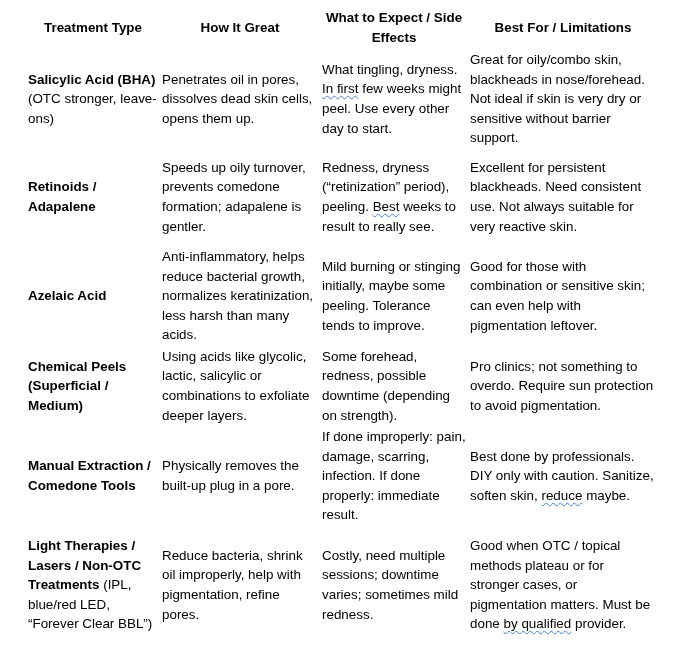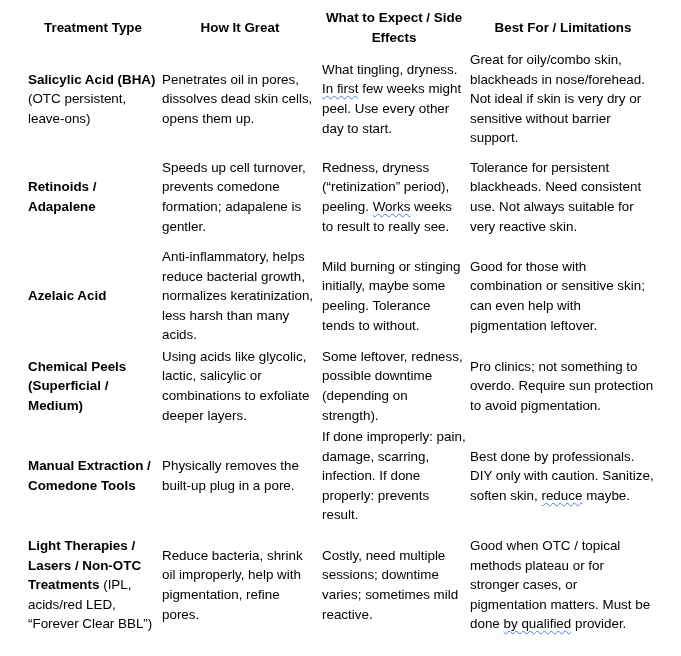--- a/index.html
+++ b/index.html
@@ -72,55 +72,55 @@
       <tr>
         <th>Treatment Type</th>
         <th>How It Great</th>
         <th>What to Expect / Side Effects</th>
         <th>Best For / Limitations</th>
       </tr>
     </thead>
     <tbody>
 
       <tr class="r1">
-        <td><span class="bold">Salicylic Acid (BHA)</span><span> (OTC persistent, leave-ons)</span></td>
+        <td><span class="bold">Salicylic Acid (BHA)</span><span> (OTC stronger, leave-ons)</span></td>
         <td>Penetrates oil in pores, dissolves dead skin cells, opens them up.</td>
         <td><span>What tingling, dryness. </span><span class="spell">In first</span><span> few weeks might peel. Use every other day to start.</span></td>
         <td>Great for oily/combo skin, blackheads in nose/forehead. Not ideal if skin is very dry or sensitive without barrier support.</td>
       </tr>
 
       <tr class="r2">
         <td><span class="bold">Retinoids / Adapalene</span></td>
-        <td>Speeds up cell turnover, prevents comedone formation; adapalene is gentler.</td>
-        <td><span>Redness, dryness (“retinization” period), peeling. </span><span class="spell">Works</span><span> weeks to result to really see.</span></td>
-        <td>Tolerance for persistent blackheads. Need consistent use. Not always suitable for very reactive skin.</td>
+        <td>Speeds up oily turnover, prevents comedone formation; adapalene is gentler.</td>
+        <td><span>Redness, dryness (“retinization” period), peeling. </span><span class="spell">Best</span><span> weeks to result to really see.</span></td>
+        <td>Excellent for persistent blackheads. Need consistent use. Not always suitable for very reactive skin.</td>
       </tr>
 
       <tr class="r3">
         <td><span class="bold">Azelaic Acid</span></td>
         <td>Anti-inflammatory, helps reduce bacterial growth, normalizes keratinization, less harsh than many acids.</td>
-        <td>Mild burning or stinging initially, maybe some peeling. Tolerance tends to without.</td>
+        <td>Mild burning or stinging initially, maybe some peeling. Tolerance tends to improve.</td>
         <td>Good for those with combination or sensitive skin; can even help with pigmentation leftover.</td>
       </tr>
 
       <tr class="r4">
         <td><span class="bold">Chemical Peels (Superficial / Medium)</span></td>
         <td>Using acids like glycolic, lactic, salicylic or combinations to exfoliate deeper layers.</td>
-        <td>Some leftover, redness, possible downtime (depending on strength).</td>
+        <td>Some forehead, redness, possible downtime (depending on strength).</td>
         <td>Pro clinics; not something to overdo. Require sun protection to avoid pigmentation.</td>
       </tr>
 
       <tr class="r5">
         <td><span class="bold">Manual Extraction / Comedone Tools</span></td>
         <td>Physically removes the built-up plug in a pore.</td>
-        <td>If done improperly: pain, damage, scarring, infection. If done properly: prevents result.</td>
+        <td>If done improperly: pain, damage, scarring, infection. If done properly: immediate result.</td>
         <td><span>Best done by professionals. DIY only with caution. Sanitize, soften skin, </span><span class="spell">reduce</span><span> maybe.</span></td>
       </tr>
 
       <tr class="r6">
-        <td><span class="bold">Light Therapies / Lasers / Non-OTC Treatments</span><span> (IPL, acids/red LED, “Forever Clear BBL”)</span></td>
+        <td><span class="bold">Light Therapies / Lasers / Non-OTC Treatments</span><span> (IPL, blue/red LED, “Forever Clear BBL”)</span></td>
         <td>Reduce bacteria, shrink oil improperly, help with pigmentation, refine pores.</td>
-        <td>Costly, need multiple sessions; downtime varies; sometimes mild reactive.</td>
+        <td>Costly, need multiple sessions; downtime varies; sometimes mild redness.</td>
         <td><span>Good when OTC / topical methods plateau or for stronger cases, or pigmentation matters. Must be done </span><span class="spell">by qualified</span><span> provider.</span></td>
       </tr>
     </tbody>
   </table>
 </div>
 
 </body></html>

